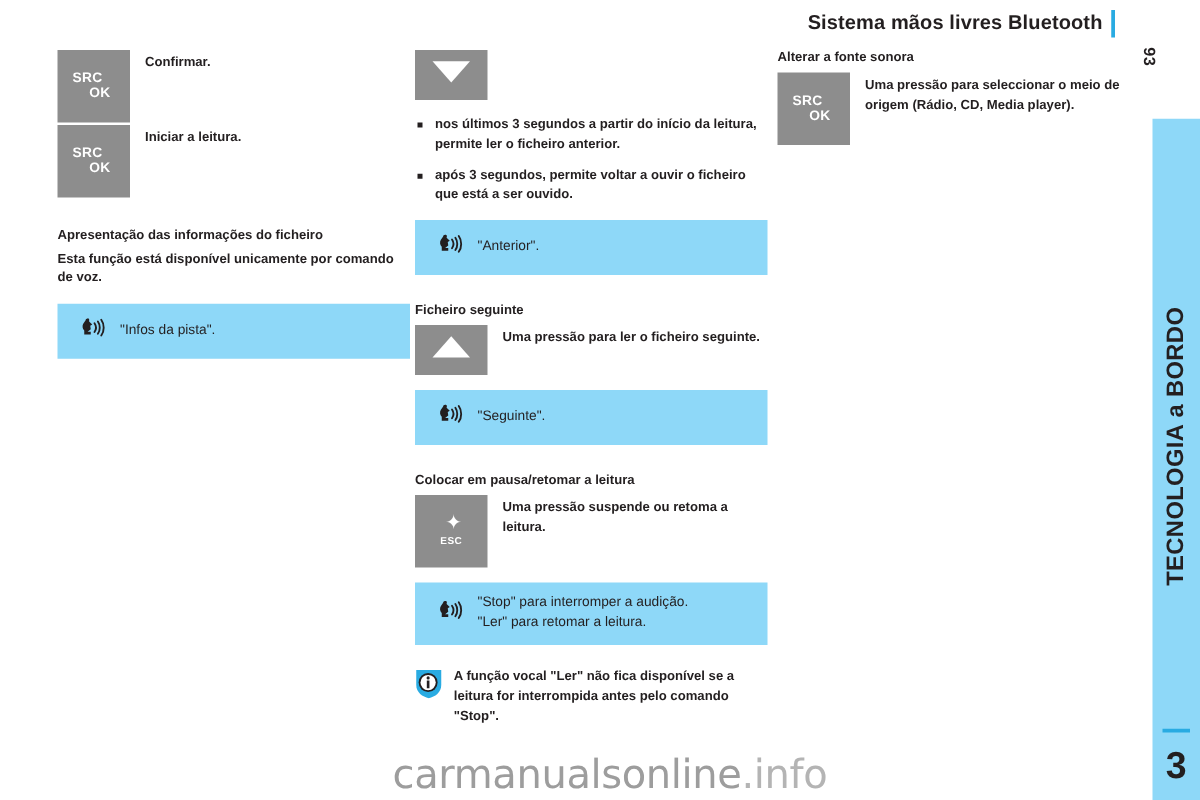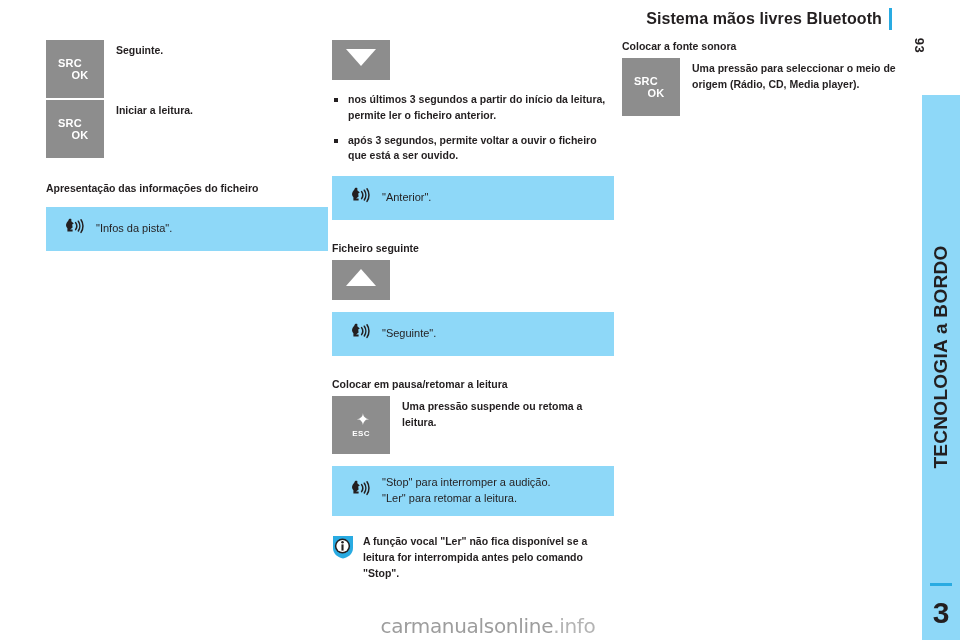--- a/index.html
+++ b/index.html
@@ -274,21 +274,21 @@
     color: #231f20;
   }
 
   
   .watermark {
     position: absolute;
     left: 16px;
     right: 0;
     bottom: 2px;
     text-align: center;
-    font-size: 20px;
+    font-size: 32px;
     color: #9d9d9d;
     letter-spacing: -.3px;
     font-family: "DejaVu Sans", sans-serif;
   }
   .watermark .dim { color: #b4b4b4; }
   .spacer-gap { height: 22px; }
 </style>
 </head>
 <body>
 
@@ -304,38 +304,39 @@
 
 <div class="col col-1">
 
   <div class="row">
     <div class="btn btn-src">
       <span class="src-label">
         <span class="l1">SRC</span>
         <span class="l2">OK</span>
       </span>
     </div>
-    <div class="caption">Seguinte.</div>
+    <div class="caption">Confirmar.</div>
   </div>
 
 
   <div class="row">
     <div class="btn btn-src">
       <span class="src-label">
         <span class="l1">SRC</span>
         <span class="l2">OK</span>
       </span>
     </div>
     <div class="caption">Iniciar a leitura.</div>
   </div>
 
   <div class="spacer-gap"></div>
 
   <div>
     <div class="section-title">Apresentação das informações do ficheiro</div>
+    <div class="section-sub">Esta função está disponível unicamente por comando de voz.</div>
     <div class="voice-box">
       <span class="voice-icon">
         <svg viewBox="0 0 26 26" width="26" height="26" aria-hidden="true">
           <path d="M6.5 4.2 C6.5 3 8 2.2 9.3 3.1 L9.3 5.2 L11.8 7.6 L10.2 8.6 L10.6 11.4 L8.1 13.4 L10.6 13.4 L10.6 15.6 L5.4 15.6 L5.4 12.3 C3.9 11.0 3.6 8.6 4.7 6.8 Z" fill="#231f20"></path>
           <circle cx="8.2" cy="4.0" r="1.0" fill="#231f20"></circle>
           <path d="M13.6 6.6 C15.0 8.6 15.0 11.6 13.6 13.6" stroke="#231f20" stroke-width="1.5" fill="none" stroke-linecap="round"></path>
           <path d="M16.3 5.2 C18.3 8.0 18.3 12.2 16.3 15.0" stroke="#231f20" stroke-width="1.5" fill="none" stroke-linecap="round"></path>
           <path d="M19.0 3.8 C21.6 7.4 21.6 12.8 19.0 16.4" stroke="#231f20" stroke-width="1.5" fill="none" stroke-linecap="round"></path>
         </svg>
       </span>
@@ -375,20 +376,21 @@
   <div style="height:22px"></div>
 
   <div>
     <div class="section-title">Ficheiro seguinte</div>
     <div class="row">
       <div class="btn btn-arrow">
         <div class="arrow-inner">
           <div class="tri tri-up"></div>
         </div>
       </div>
+      <div class="caption">Uma pressão para ler o ficheiro seguinte.</div>
     </div>
     <div class="voice-box">
       <span class="voice-icon">
         <svg viewBox="0 0 26 26" width="26" height="26" aria-hidden="true">
           <path d="M6.5 4.2 C6.5 3 8 2.2 9.3 3.1 L9.3 5.2 L11.8 7.6 L10.2 8.6 L10.6 11.4 L8.1 13.4 L10.6 13.4 L10.6 15.6 L5.4 15.6 L5.4 12.3 C3.9 11.0 3.6 8.6 4.7 6.8 Z" fill="#231f20"></path>
           <circle cx="8.2" cy="4.0" r="1.0" fill="#231f20"></circle>
           <path d="M13.6 6.6 C15.0 8.6 15.0 11.6 13.6 13.6" stroke="#231f20" stroke-width="1.5" fill="none" stroke-linecap="round"></path>
           <path d="M16.3 5.2 C18.3 8.0 18.3 12.2 16.3 15.0" stroke="#231f20" stroke-width="1.5" fill="none" stroke-linecap="round"></path>
           <path d="M19.0 3.8 C21.6 7.4 21.6 12.8 19.0 16.4" stroke="#231f20" stroke-width="1.5" fill="none" stroke-linecap="round"></path>
         </svg>
@@ -436,21 +438,21 @@
         <circle cx="10.5" cy="7.3" r="1.25" fill="#231f20"></circle>
         <rect x="9.45" y="9.4" width="2.1" height="6.2" fill="#231f20"></rect>
       </svg>
     </span>
     <span class="info-text">A função vocal "Ler" não fica disponível se a leitura for interrompida antes pelo comando "Stop".</span>
   </div>
 </div>
 
 <div class="col col-3">
   <div>
-    <div class="section-title">Colocar a fonte sonora</div>
+    <div class="section-title">Alterar a fonte sonora</div>
     <div class="row">
       <div class="btn btn-src">
         <span class="src-label">
           <span class="l1">SRC</span>
           <span class="l2">OK</span>
         </span>
       </div>
       <div class="caption">Uma pressão para seleccionar o meio de origem (Rádio, CD, Media player).</div>
     </div>
   </div>

